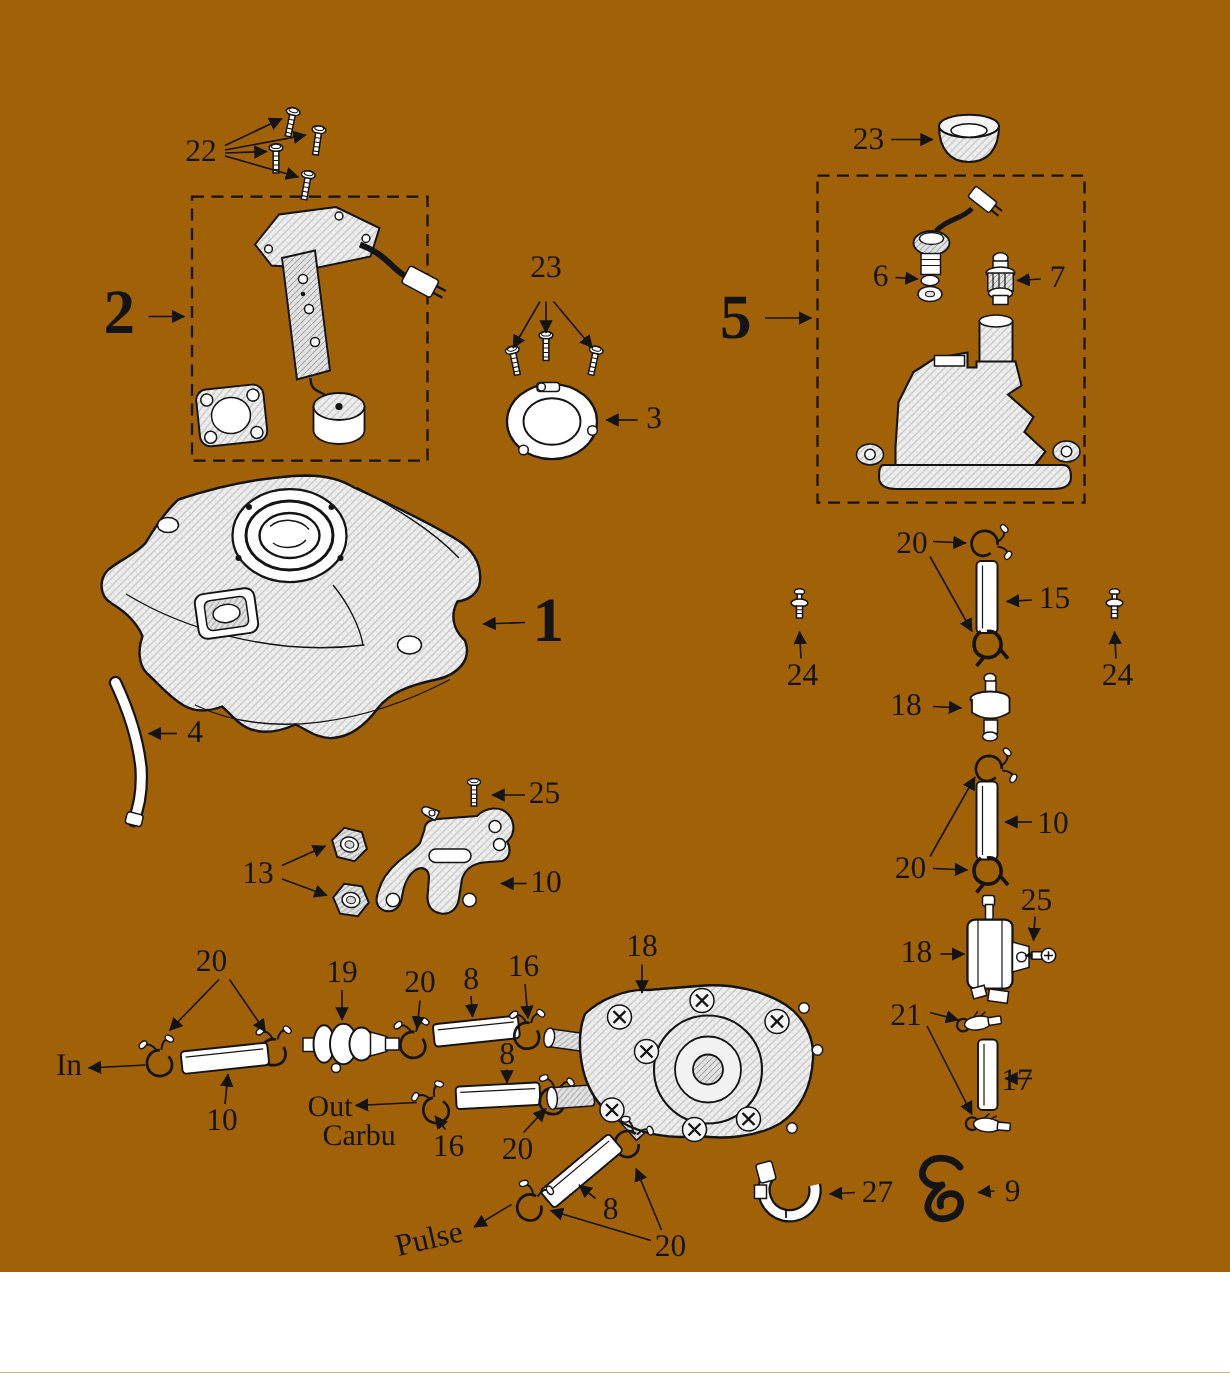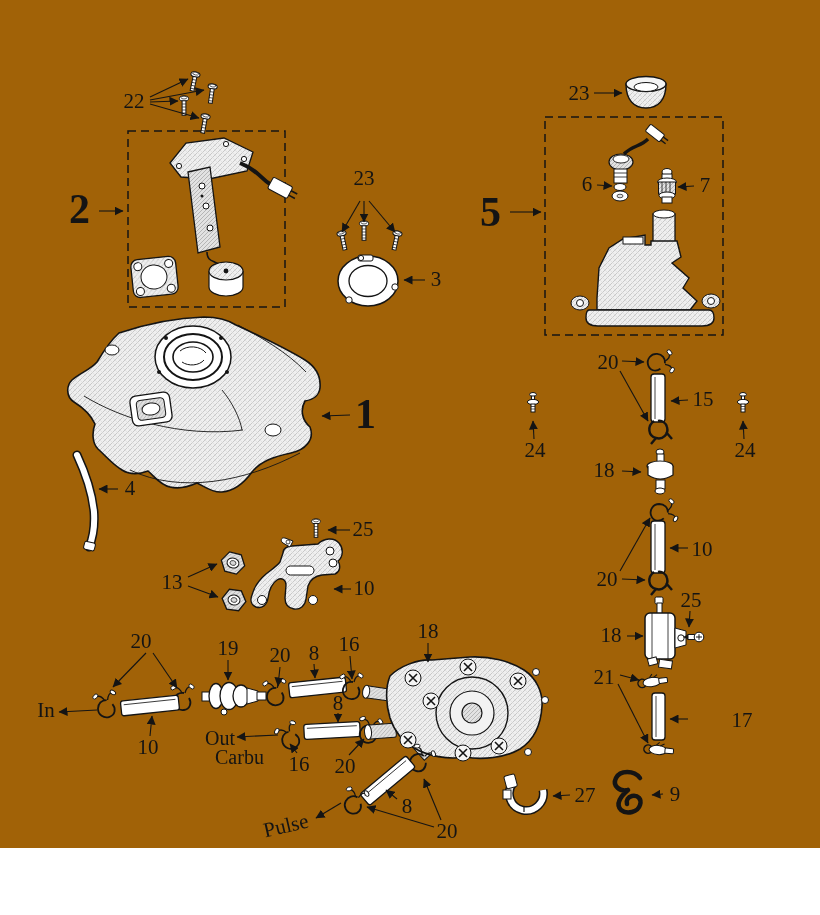--- a/index.html
+++ b/index.html
@@ -425,21 +425,21 @@
 <div class="co" style="left:535px;top:450px">24</div>
 <div class="co" style="left:608px;top:362px">20</div>
 <div class="co" style="left:703px;top:399px">15</div>
 <div class="co" style="left:745px;top:450px">24</div>
 <div class="co" style="left:604px;top:470px">18</div>
 <div class="co" style="left:702px;top:549px">10</div>
 <div class="co" style="left:607px;top:579px">20</div>
 <div class="co" style="left:691px;top:600px">25</div>
 <div class="co" style="left:611px;top:635px">18</div>
 <div class="co" style="left:604px;top:677px">21</div>
-<div class="co" style="left:742px;top:720px">17</div>
+<div class="co" style="left:678px;top:720px">17</div>
 <div class="co" style="left:585px;top:795px">27</div>
 <div class="co" style="left:675px;top:794px">9</div>
 
 <div class="co" style="left:46px;top:710px">In</div>
 <div class="flow" style="left:205px;top:728px">Out</div>
 <div class="flow" style="left:215px;top:747px">Carbu</div>
 <div class="co rot" style="left:286px;top:826px">Pulse</div>
 
 </div>
 

